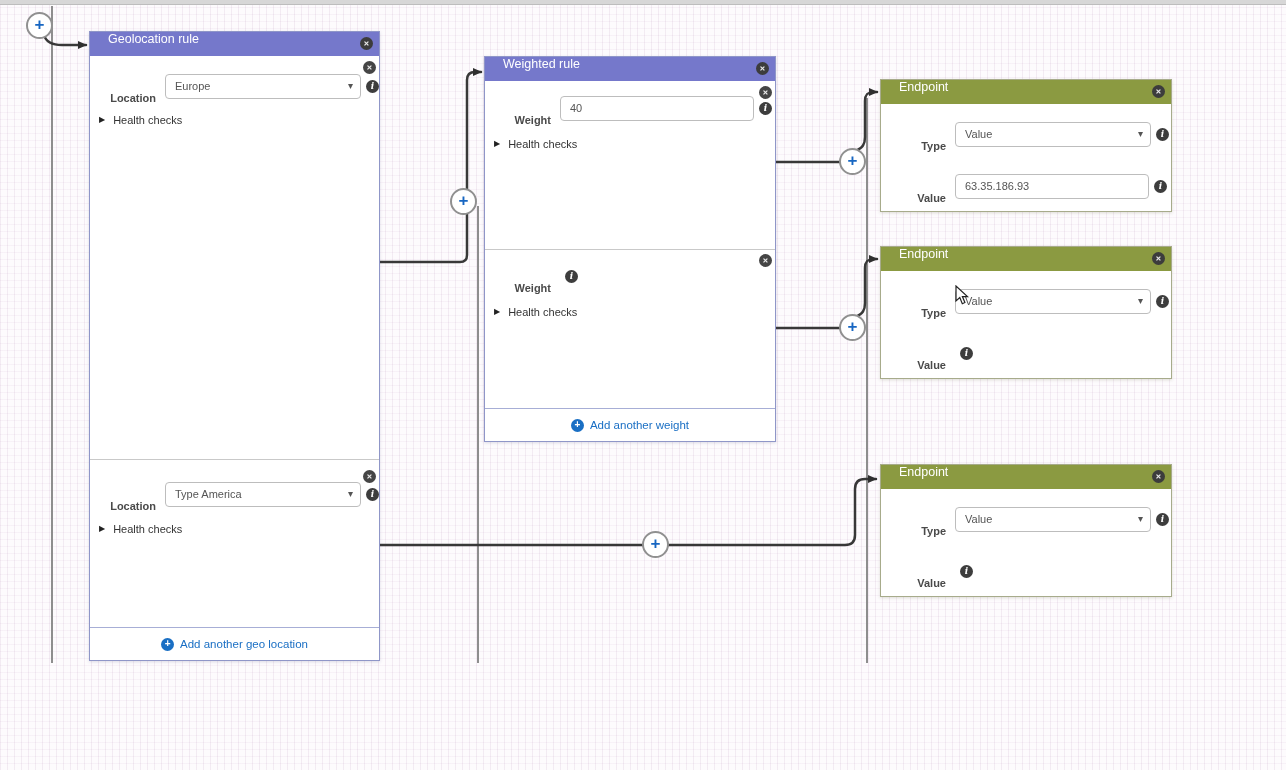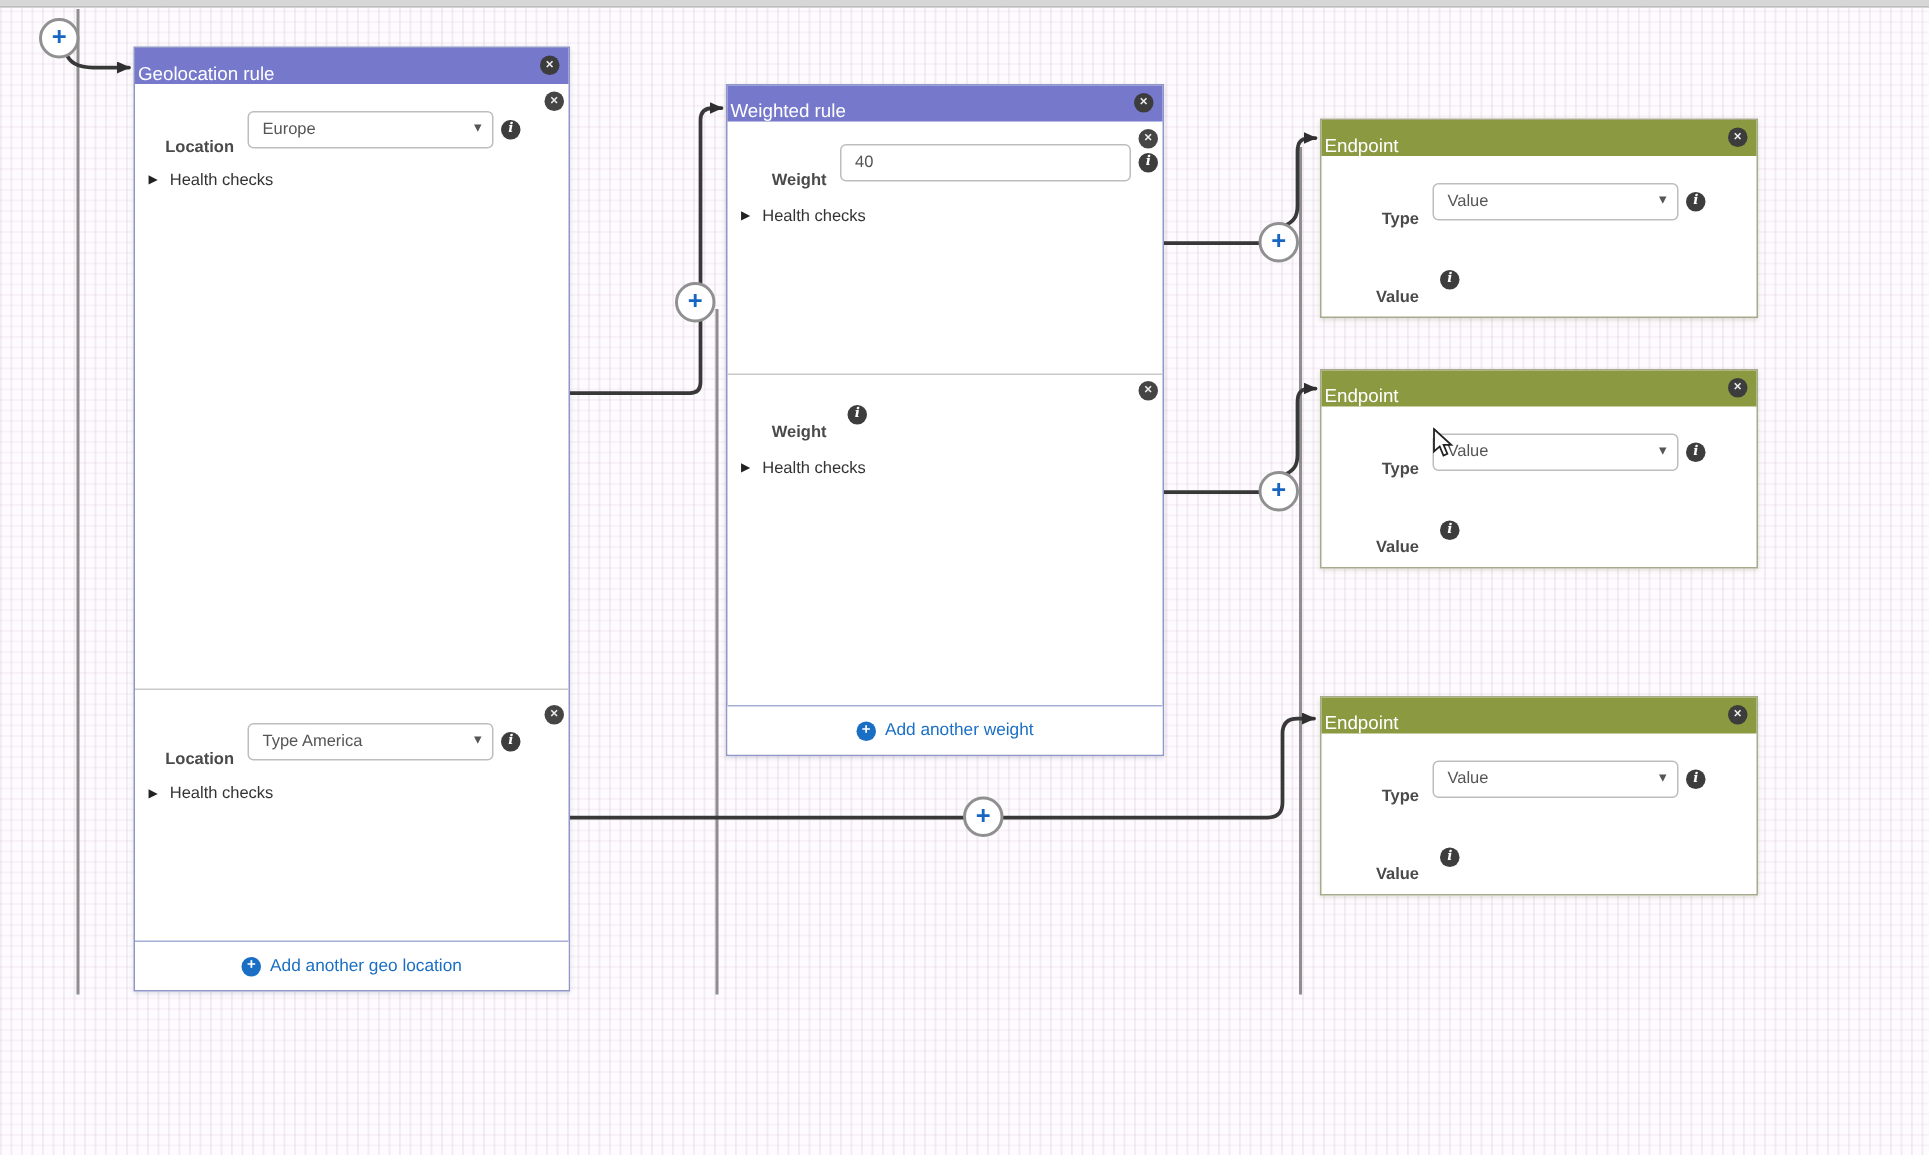--- a/index.html
+++ b/index.html
@@ -22,31 +22,31 @@
     background-size:7px 7px;
   }
   #topbar{position:absolute;left:0;top:0;width:1286px;height:5px;background:#d7d7d7;border-bottom:1px solid #bdbdbd;z-index:4;}
   #wires{position:absolute;left:0;top:0;z-index:1;pointer-events:none;}
   .rail{stroke:var(--rail-gray,#8e8e8e);stroke-width:2;fill:none;}
   .wire{stroke:var(--connector-dark,#383838);stroke-width:2.5;fill:none;stroke-linecap:round;}
 
   .card{position:absolute;background:#fff;z-index:2;}
   .card.rule{border:1px solid #8f96c8;box-shadow:0 1px 3px rgba(70,70,120,0.18);}
   .card.endpoint{border:1px solid #a7ab8b;box-shadow:0 1px 3px rgba(80,80,40,0.18);}
-  .card-header{position:relative;height:24px;display:flex;align-items:flex-end;padding:0 2px;color:#fff;font-size:12.5px;cursor:move;}
+  .card-header{position:relative;height:24px;display:flex;align-items:flex-start;padding:0 18px;color:#fff;font-size:12.5px;cursor:move;}
   .rule .card-header{background:var(--rule-header-bg,#7578cb);}
   .endpoint .card-header{background:var(--endpoint-header-bg,#8b9a41);}
   .icon-close{position:absolute;width:13px;height:13px;border-radius:50%;background:#454545;color:#ededed;
     font-size:7px;font-weight:bold;display:flex;align-items:center;justify-content:center;cursor:pointer;line-height:1;}
   .card-header .icon-close{right:6px;top:5px;background:#3c3c3c;}
   .section{position:absolute;left:0;right:0;}
   .section.sep{border-top:1px solid #c9c9c9;}
   .field-row{position:absolute;height:26px;display:flex;align-items:center;}
   .field-label{width:70px;text-align:right;font-weight:bold;font-size:11px;color:#4a4a4a;padding-right:9px;margin-top:23px;}
-  .selectbox{width:164px;height:25px;border:1px solid #bdbdbd;border-radius:4px;background:#fff;display:flex;
+  .selectbox{width:196px;height:25px;border:1px solid #bdbdbd;border-radius:4px;background:#fff;display:flex;
     align-items:center;padding:0 18px 0 9px;font-size:11px;color:#555;position:relative;cursor:pointer;}
   .selectbox .caret{position:absolute;right:7px;top:6px;color:#555;font-size:10px;line-height:1;}
   .textinput{width:194px;height:25px;border:1px solid #bdbdbd;border-radius:4px;font-size:11px;color:#555;padding:0 9px;background:#fff;}
   .textinput.focused{border:1px solid var(--focus-border,#59a0e8);box-shadow:0 0 0 1px #bcd8f3,0 0 6px rgba(85,154,224,0.8);}
   .icon-info{width:13px;height:13px;border-radius:50%;background:#3d3d3d;color:#fff;font-size:9px;
     font-family:"DejaVu Serif",serif;font-weight:bold;font-style:italic;display:flex;align-items:center;justify-content:center;
     margin-left:5px;cursor:pointer;flex:none;line-height:1;}
   .health{position:absolute;left:9px;font-size:11px;color:#333;cursor:pointer;display:flex;align-items:center;gap:8px;height:14px;}
   .health .tri{font-size:8px;color:#222;line-height:1;}
   .card-footer{position:absolute;left:0;right:0;bottom:0;height:33px;border-top:1px solid #a7aed6;
@@ -120,21 +120,21 @@
       </div>
     </div>
     <div class="card-footer">
       <span class="add-link">
         <span class="plus-dot">+</span>
         <span>Add another geo location</span>
       </span>
     </div>
   </div>
 
-  <div class="card rule" style="left:484px;top:56px;width:292px;height:448px;">
+  <div class="card rule" style="left:484px;top:56px;width:292px;height:386px;">
     <div class="card-header">
       <span>Weighted rule</span>
       <span class="icon-close">✕</span>
     </div>
     <div class="section" style="top:24px;height:168px;">
       <span class="icon-close" style="top:5px;right:3px;">✕</span>
       <div class="field-row" style="top:14px;left:5px;">
         <span class="field-label">Weight</span>
         <input class="textinput" value="40" style="">
         <span class="icon-info">i</span>
@@ -171,20 +171,21 @@
     <div class="field-row" style="top:41px;left:4px;">
       <span class="field-label">Type</span>
       <span class="selectbox">
         <span>Value</span>
         <span class="caret">▾</span>
       </span>
       <span class="icon-info">i</span>
     </div>
     <div class="field-row" style="top:93px;left:4px;">
       <span class="field-label">Value</span>
+      <input class="textinput" value="63.35.186.93" style="">
       <span class="icon-info">i</span>
     </div>
   </div>
 
   <div class="card endpoint" style="left:880px;top:246px;width:292px;height:133px;">
     <div class="card-header">
       <span>Endpoint</span>
       <span class="icon-close">✕</span>
     </div>
     <div class="field-row" style="top:41px;left:4px;">

